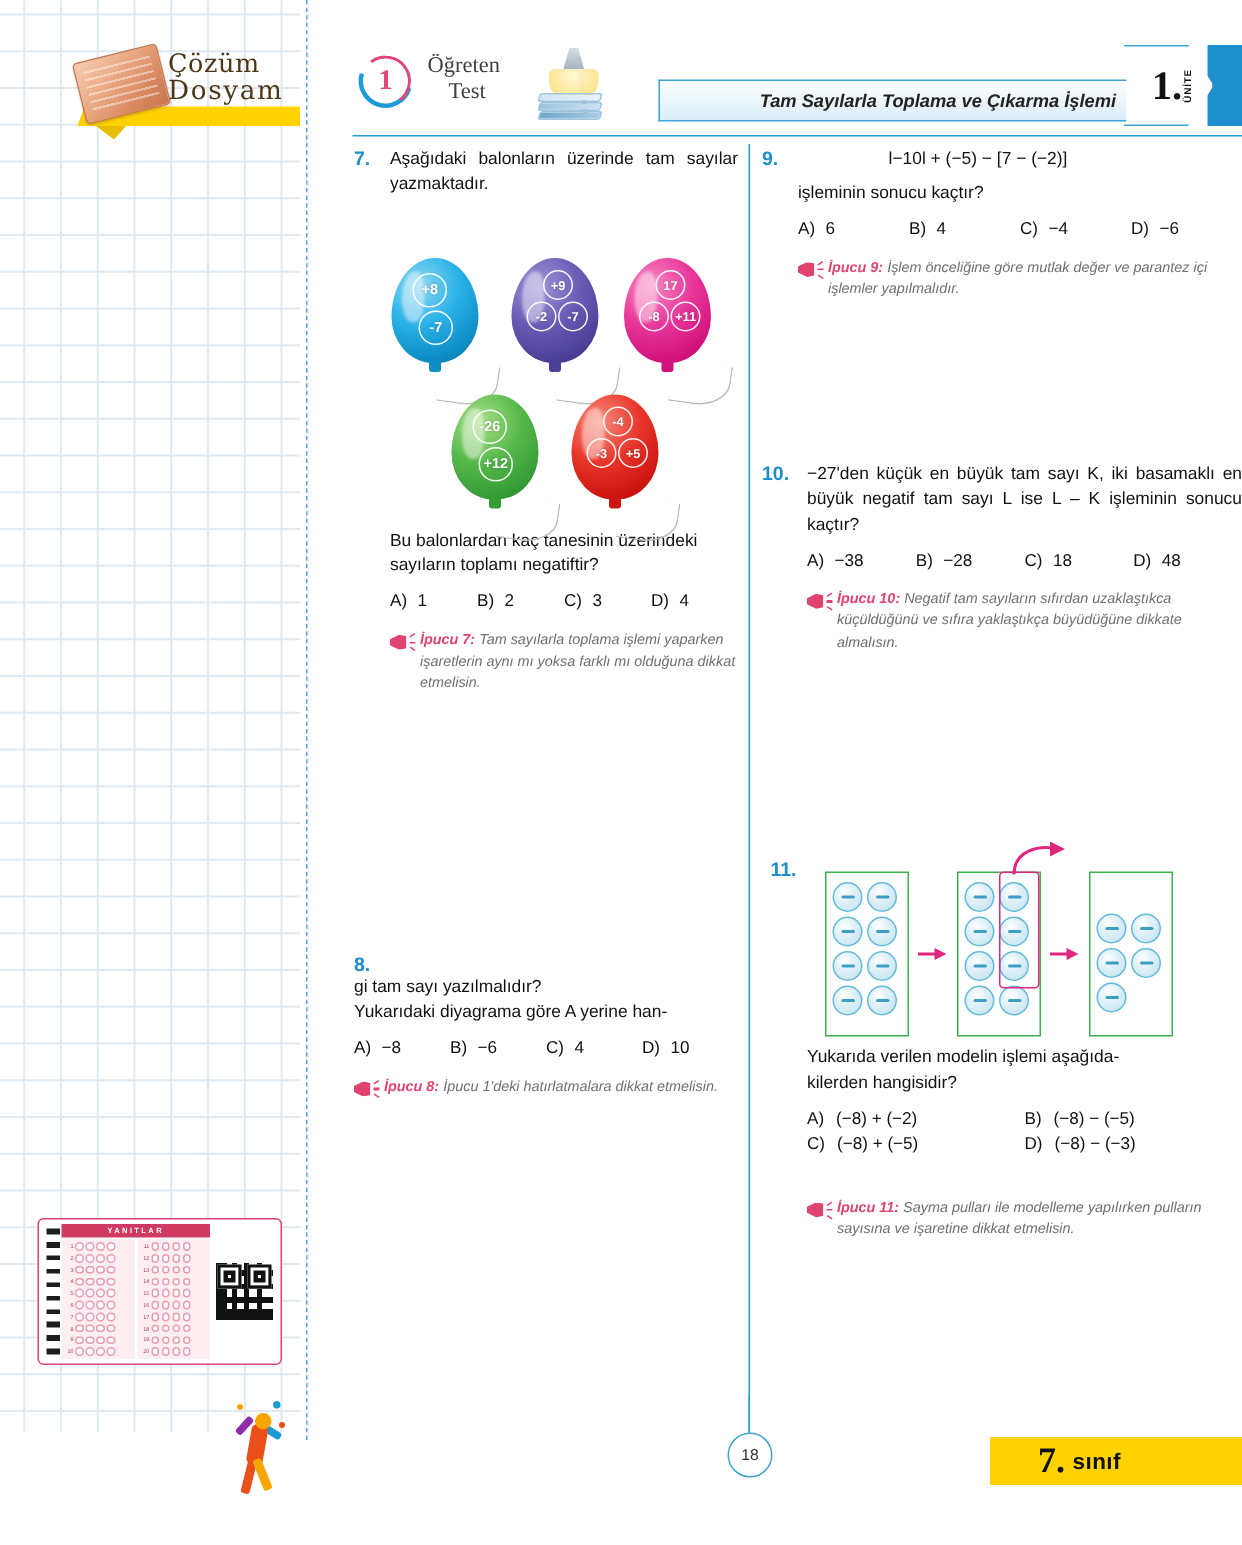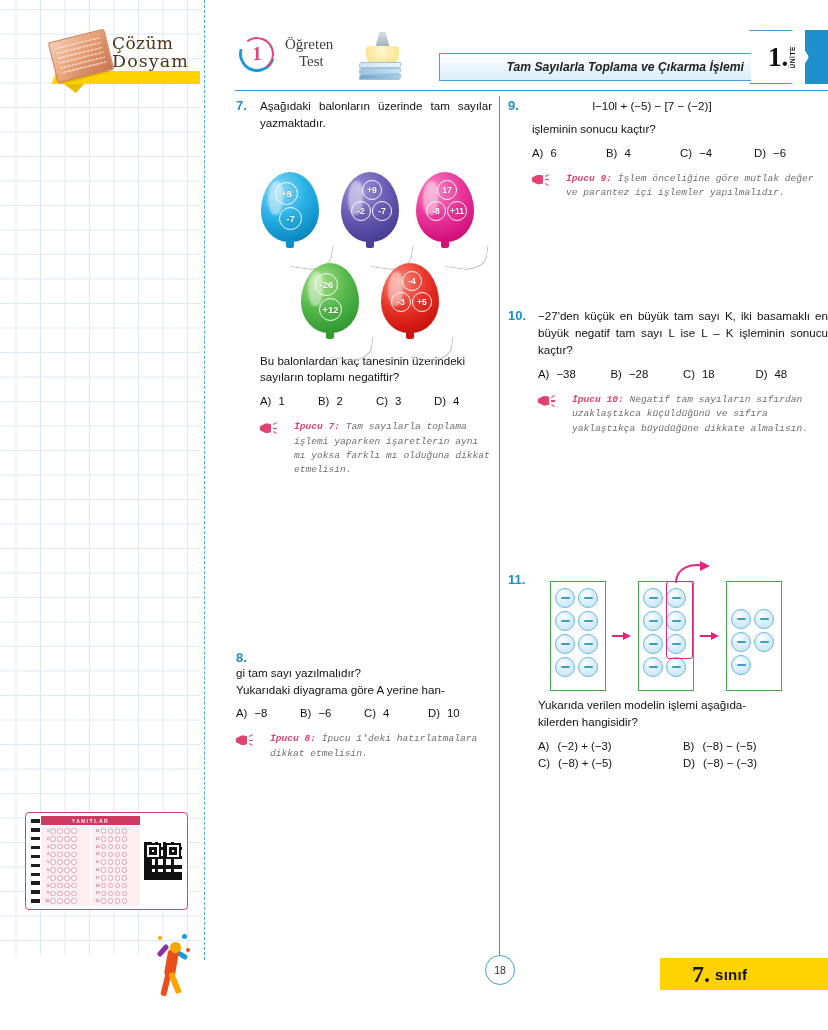--- a/index.html
+++ b/index.html
@@ -295,24 +295,23 @@
   }
   .opts .o { width: 25%; }
   .opts .o .lab { margin-right: 7px; }
   .opts-2col { margin-top: 9px; font-size: 11.4px; color: #111; }
   .opts-2col .r { display: flex; margin-bottom: 5px; }
   .opts-2col .r .o { width: 50%; }
   .opts-2col .r .o .lab { margin-right: 8px; }
 
   
   .hint {
-    display: flex; gap: 17px; margin-top: 13px;
+    display: flex; gap: 3px; margin-top: 13px;
     font-size: 9.6px; line-height: 1.5; font-style: italic;
     color: #6f6f6f;
-    font-family: Liberation Mono, monospace;
   }
   .hint-icon {
     position: relative; flex-shrink: 0;
     width: 17px; height: 14px; margin-top: 1px;
   }
   .hint-icon .horn {
     position: absolute; left: 0; top: 2px;
     width: 11px; height: 10px;
     background: #e0436f;
     clip-path: polygon(0 30%, 55% 0, 100% 10%, 100% 90%, 55% 100%, 0 70%);
@@ -860,21 +859,21 @@
               <span class="ray r2"></span>
               <span class="ray r3"></span>
           </span>
           <span><span class="hint-label">İpucu 10:</span> <span>Negatif tam sayıların sıfırdan uzaklaştıkca küçüldüğünü ve sıfıra yaklaştıkça büyüdüğüne dikkate almalısın.</span></span>
         </div>
       </div>
     </div>
 
     <div class="q" style="margin-top:136px;">
       <div class="q-head">
-        <span class="q-num" style="min-width:23px;">11.</span>
+        <span class="q-num" style="min-width:23px;text-align:right;">11.</span>
       </div>
 
       <div class="chipmodel" style="margin-top:-14px;">
         <div class="chipbox" id="chipbox1" style="left:22px; width:56px; height:110px;">
             <span class="chip">
               <i></i>
             </span>
             <span class="chip">
               <i></i>
             </span>
@@ -947,27 +946,36 @@
               <i></i>
             </span>
           </div>
       </div>
 
       <div class="q-body" style="margin-left:30px; margin-top:6px;">
         <div class="q-text bold">Yukarıda verilen modelin işlemi aşağıda-</div>
         <div class="q-text bold">kilerden hangisidir?</div>
         <div class="opts-2col">
           <div class="r">
-            <div class="o"><span class="lab">A)</span><span>(−2) + (−3)</span></div>
+            <div class="o"><span class="lab">A)</span><span>(−8) + (−2)</span></div>
             <div class="o"><span class="lab">B)</span><span>(−8) − (−5)</span></div>
           </div>
           <div class="r">
             <div class="o"><span class="lab">C)</span><span>(−8) + (−5)</span></div>
             <div class="o"><span class="lab">D)</span><span>(−8) − (−3)</span></div>
           </div>
+        </div>
+        <div class="hint" style="margin-top:30px;">
+          <span class="hint-icon">
+            <span class="horn"></span>
+              <span class="ray r1"></span>
+              <span class="ray r2"></span>
+              <span class="ray r3"></span>
+          </span>
+          <span><span class="hint-label">İpucu 11:</span> <span>Sayma pulları ile modelleme yapılırken pulların sayısına ve işaretine dikkat etmelisin.</span></span>
         </div>
       </div>
     </div>
   </div>
 
   <div class="runner">
     <i class="r-dot1"></i>
       <i class="r-dot2"></i>
       <i class="r-dot3"></i>
     <i class="r-arm1"></i>

